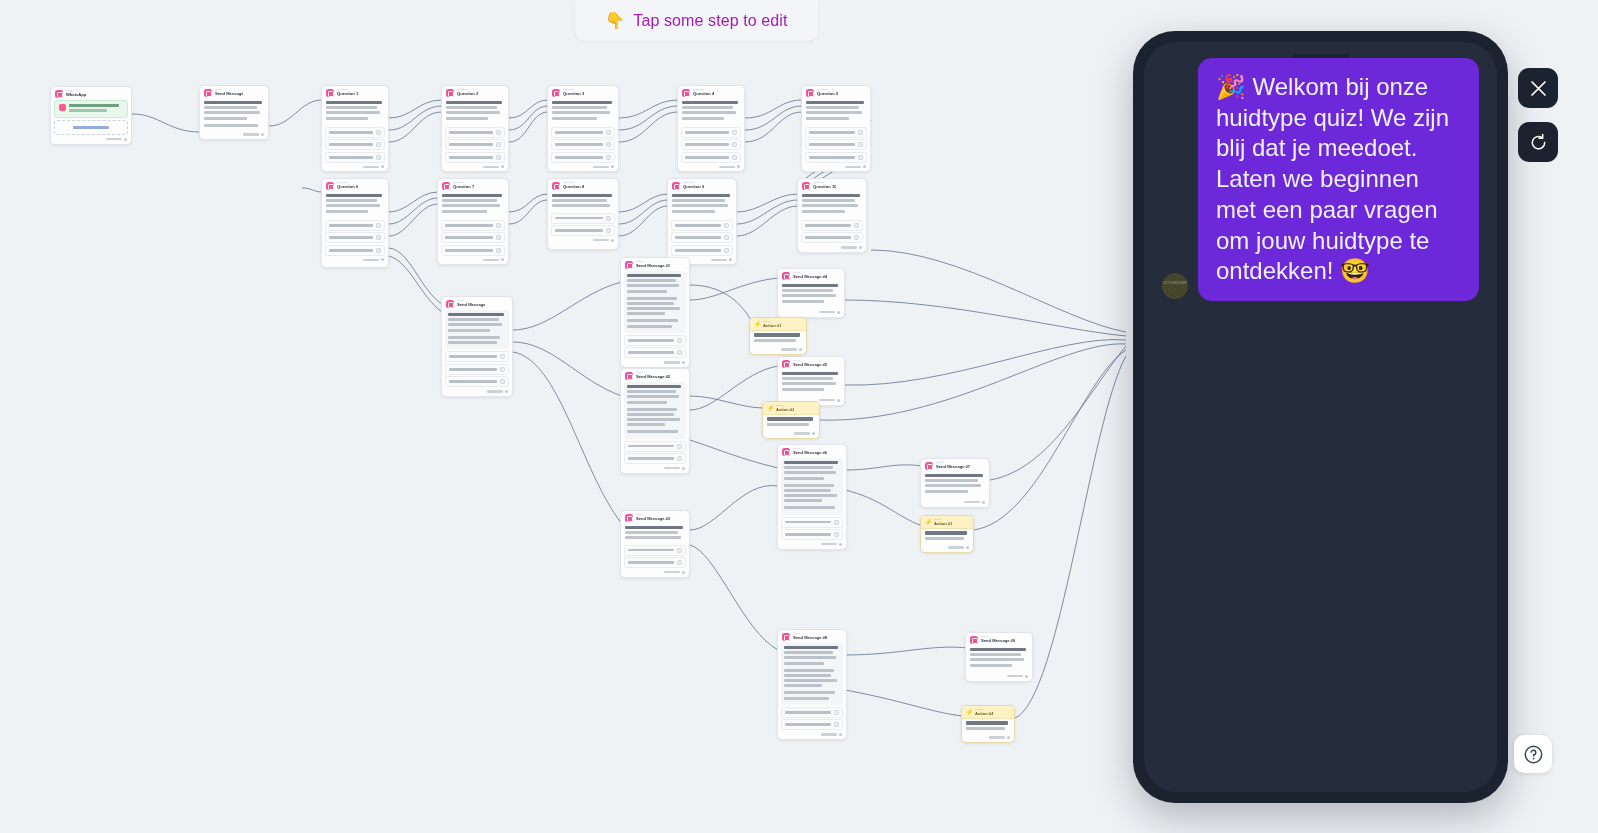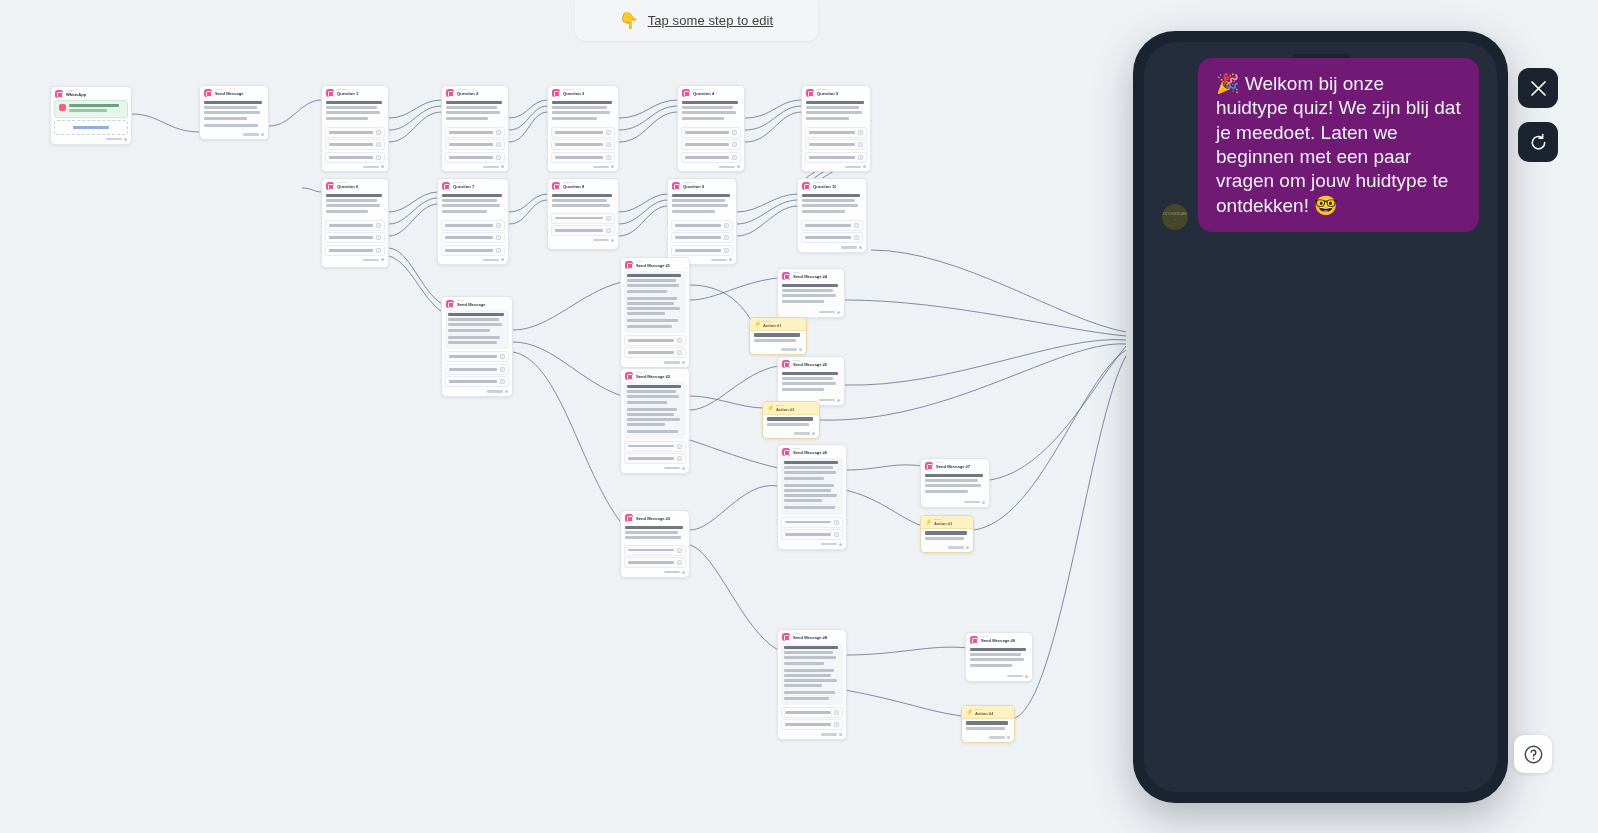--- a/index.html
+++ b/index.html
@@ -25,21 +25,21 @@
     width: 243px; height: 41px;
     background: #f3f5f8;
     border-radius: 0 0 10px 10px;
     display: flex; align-items: center; justify-content: center;
     gap: 8px;
     box-shadow: 0 1px 3px rgba(20,30,50,.07);
     z-index: 40;
   }
   #banner .bn-emoji { font-size: 16px; line-height: 1; }
   #banner .bn-text {
-    font-size: 13px; color: #404040; letter-spacing: .1px; text-decoration: underline;
+    font-size: 16px; color: #a21caf; letter-spacing: .1px;
   }
 
   
   .node {
     position: absolute;
     background: #fdfdfd;
     border: 1px solid #e2e6ec;
     border-radius: 5px;
     box-shadow: 0 1px 3px rgba(25,35,55,.10);
     overflow: hidden;
@@ -170,25 +170,25 @@
   #chat-body { flex: 1 1 auto; padding: 16px 18px 0 18px; position: relative; }
   .row { display: flex; align-items: flex-end; gap: 10px; }
   .row .bubble-av {
     width: 26px; height: 26px; border-radius: 50%;
     background: #45462b; flex: 0 0 auto; margin-bottom: 2px;
     display:flex; flex-direction:column; align-items:center; justify-content:center; overflow:hidden;
   }
   .row .bubble-av .av1{ font-size:2.6px; color:#9a9b7d; }
   .row .bubble-av .av2{ font-size:2.4px; color:#83845f; margin-top:2px; }
   .bubble {
-    background: #701a75;
+    background: #6d28d9;
     border-radius: 14px;
     padding: 14px 18px;
     max-width: 288px;
-    font-size: 19px; line-height: 1.28;
+    font-size: 24px; line-height: 1.28;
     color: #eef2f7;
   }
   .bubble-btn {
     margin-top: 16px; margin-left: 36px;
     background: #2e3748; border-radius: 20px;
     padding: 11px 22px; display: inline-block;
     font-size: 19px; color: #5aa9f8; font-weight: bold;
   }
 
   

